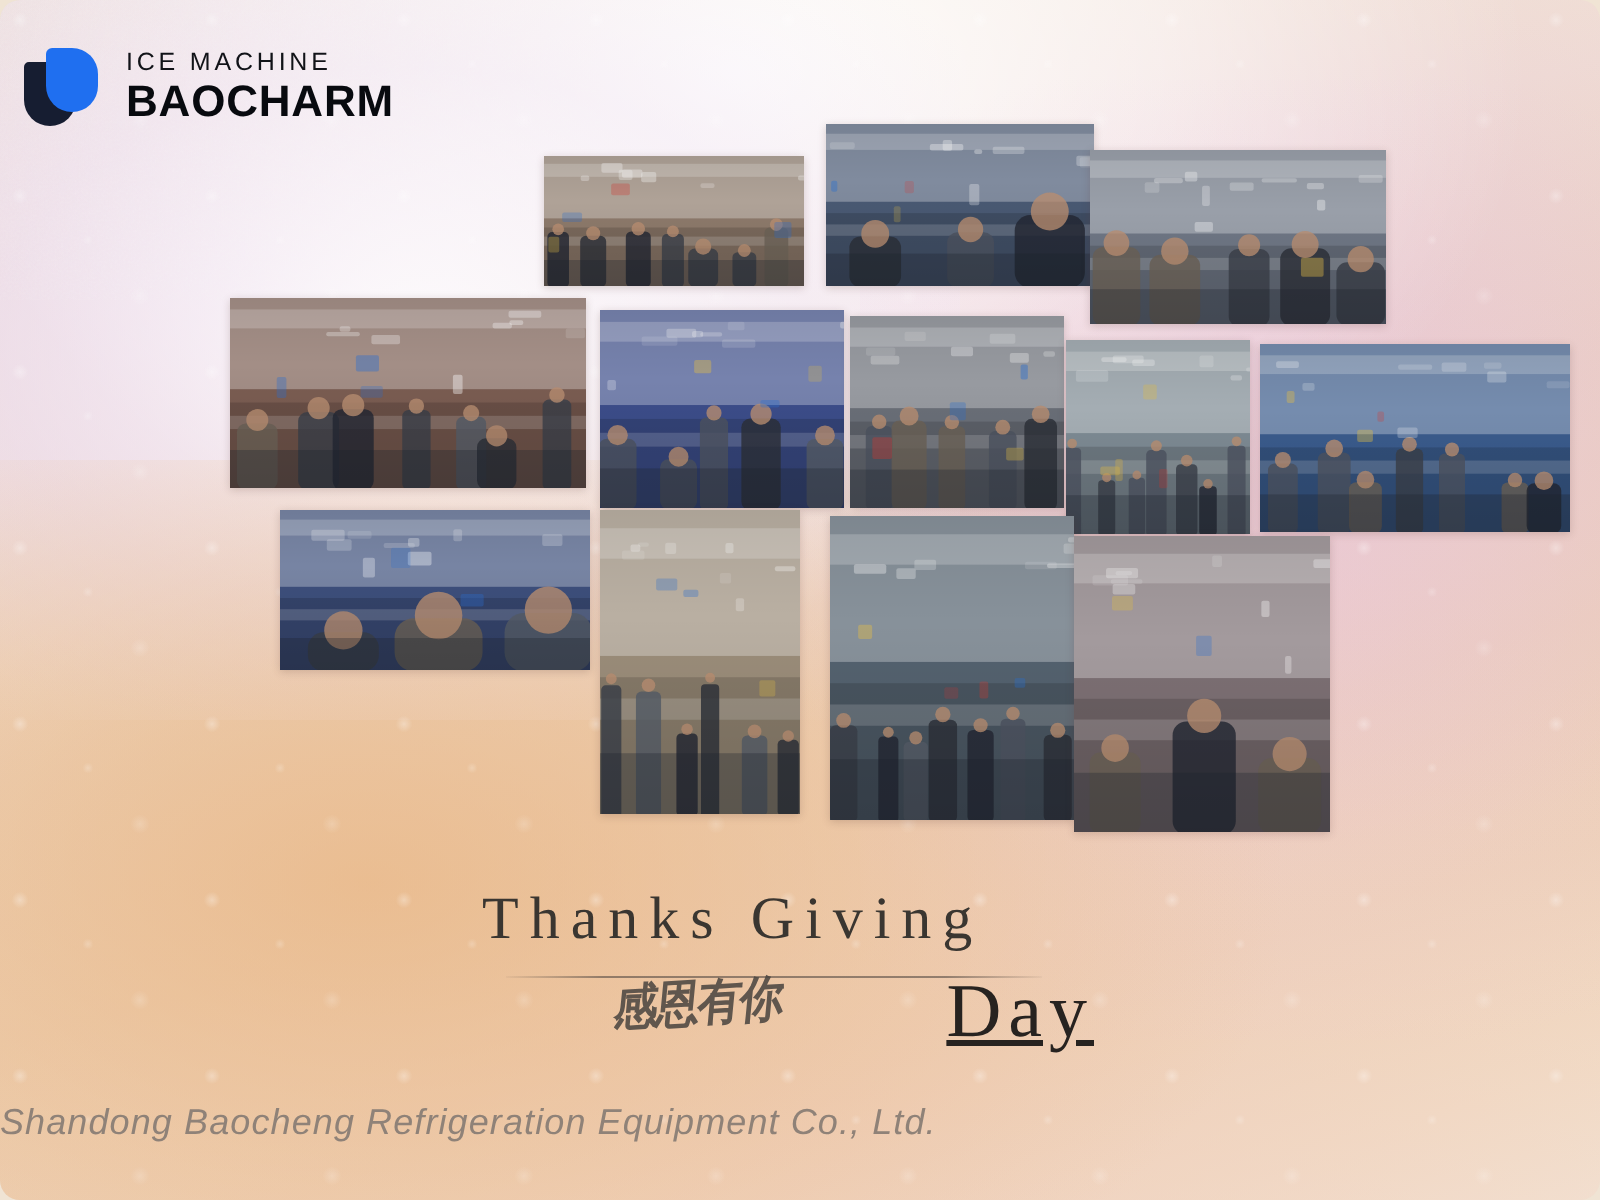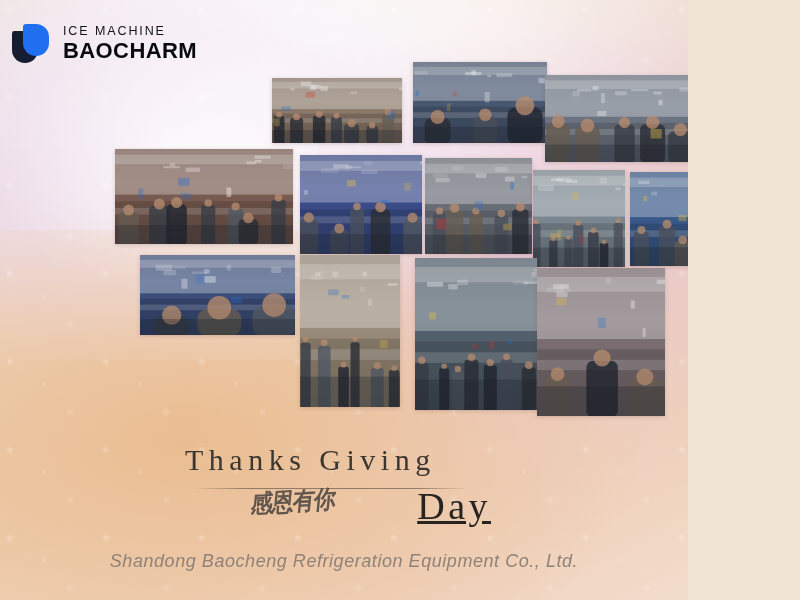--- a/index.html
+++ b/index.html
@@ -6,28 +6,29 @@
   html,body { width:800px; height:600px; overflow:hidden; }
   body {
     font-family:"Liberation Sans", sans-serif;
     position:relative;
     background:#f0e4d4;
   }
 
   
   #poster {
     position:absolute; inset:0;
-    width:688px; height:600px;
+    width:800px; height:600px;
     overflow:hidden;
     background:
       radial-gradient(ellipse 620px 420px at 46% 6%, rgba(255,255,255,.95) 0%, rgba(255,255,255,.55) 34%, rgba(255,255,255,0) 64%),
       radial-gradient(ellipse 430px 300px at 16% 24%, rgba(214,176,226,.55) 0%, rgba(214,176,226,.18) 48%, rgba(214,176,226,0) 72%),
       radial-gradient(ellipse 480px 330px at 78% 30%, rgba(226,186,220,.45) 0%, rgba(226,186,220,.12) 52%, rgba(226,186,220,0) 75%),
       radial-gradient(ellipse 700px 400px at 50% 92%, rgba(239,206,188,.75) 0%, rgba(239,206,188,.25) 55%, rgba(239,206,188,0) 80%),
       linear-gradient(165deg, #efe4dc 0%, #f3e6d8 14%, #f0ddd4 30%, #ecd3bd 48%, #eccfb2 64%, #eed2b6 78%, #f2ddc8 92%, #f3e3d4 100%);
+    border-radius: 10px;
   }
   
   #bg-warm {
     position:absolute; left:-120px; top:230px; width:760px; height:470px;
     background:radial-gradient(ellipse at 40% 45%, rgba(232,178,122,.62) 0%, rgba(234,186,134,.34) 40%, rgba(236,196,150,0) 72%);
     pointer-events:none;
   }
   
   #bg-cool {
     position:absolute; left:-140px; top:-60px; width:620px; height:420px;
@@ -87,21 +88,21 @@
     box-shadow:0 1px 4px rgba(90,60,50,.22);
     z-index:20;
   }
   .photo .ph { position:absolute; inset:0; }
   .photo .vig {
     position:absolute; inset:0;
     background:linear-gradient(180deg, rgba(0,0,0,.07) 0%, rgba(0,0,0,0) 35%, rgba(0,0,0,.10) 100%);
   }
 
   
-  #footer { position:absolute; left:0; right:0; top:443px; z-index:40; text-align:center; }
+  #footer { position:absolute; left:0; right:0; top:443px; z-index:40; text-align:left; }
   #tg-wrap { position:relative; width:330px; margin:0 auto; height:90px; }
   #tg-thanks {
     position:absolute; left:6px; top:0;
     font-family:"Liberation Serif", serif;
     font-size:30px; letter-spacing:5.5px; color:#3a3631; white-space:nowrap;
   }
   #tg-rule {
     position:absolute; left:18px; top:45px; width:268px; height:1px;
     background:linear-gradient(90deg, rgba(90,78,70,.05) 0%, rgba(90,78,70,.62) 18%, rgba(90,78,70,.62) 82%, rgba(90,78,70,.05) 100%);
   }

